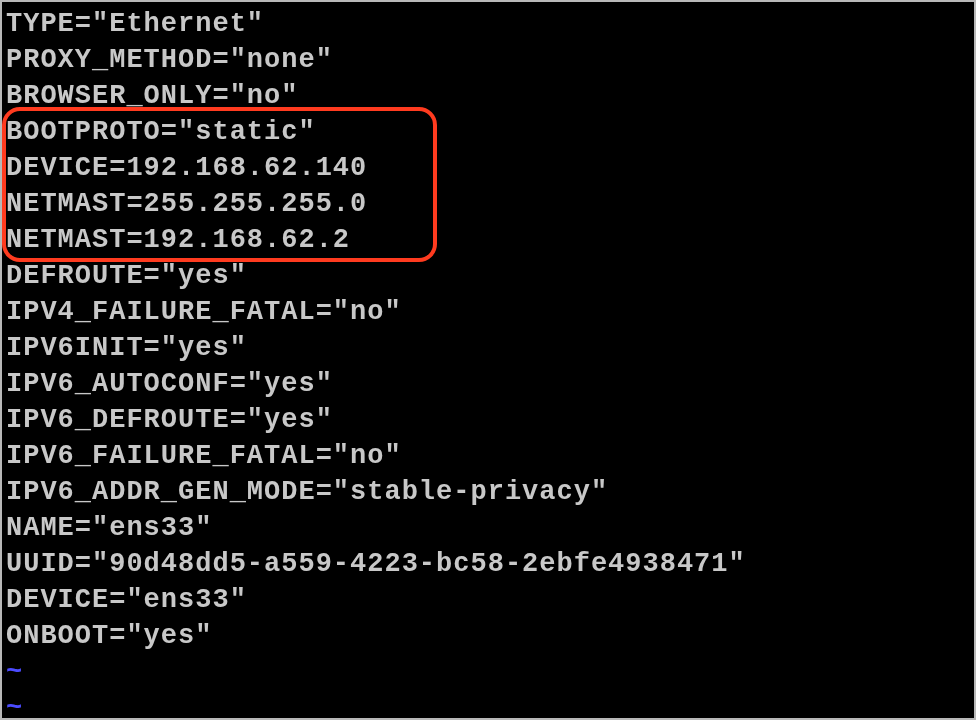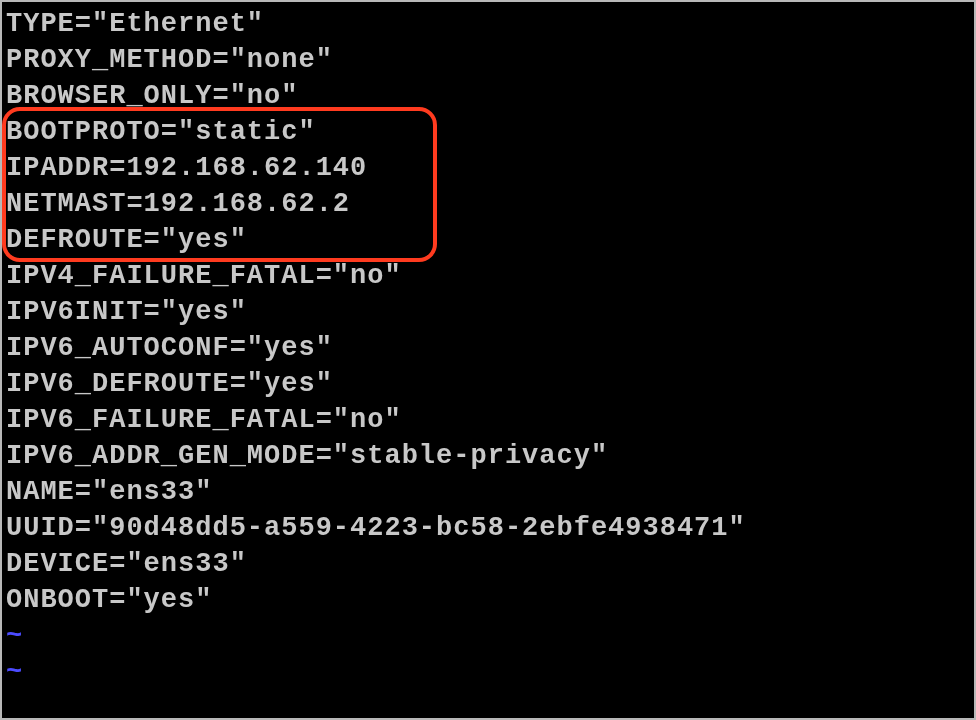--- a/index.html
+++ b/index.html
@@ -45,21 +45,22 @@
     }
   </style>
 </head>
 <body>
 
 <div class="terminal">
   <div class="line">TYPE="Ethernet"</div>
   <div class="line">PROXY_METHOD="none"</div>
   <div class="line">BROWSER_ONLY="no"</div>
   <div class="line">BOOTPROTO="static"</div>
-  <div class="line">IPADDR=192.168.62.140</div>
+  <div class="line">DEVICE=192.168.62.140</div>
+  <div class="line">NETMAST=255.255.255.0</div>
   <div class="line">NETMAST=192.168.62.2</div>
   <div class="line">DEFROUTE="yes"</div>
   <div class="line">IPV4_FAILURE_FATAL="no"</div>
   <div class="line">IPV6INIT="yes"</div>
   <div class="line">IPV6_AUTOCONF="yes"</div>
   <div class="line">IPV6_DEFROUTE="yes"</div>
   <div class="line">IPV6_FAILURE_FATAL="no"</div>
   <div class="line">IPV6_ADDR_GEN_MODE="stable-privacy"</div>
   <div class="line">NAME="ens33"</div>
   <div class="line">UUID="90d48dd5-a559-4223-bc58-2ebfe4938471"</div>

